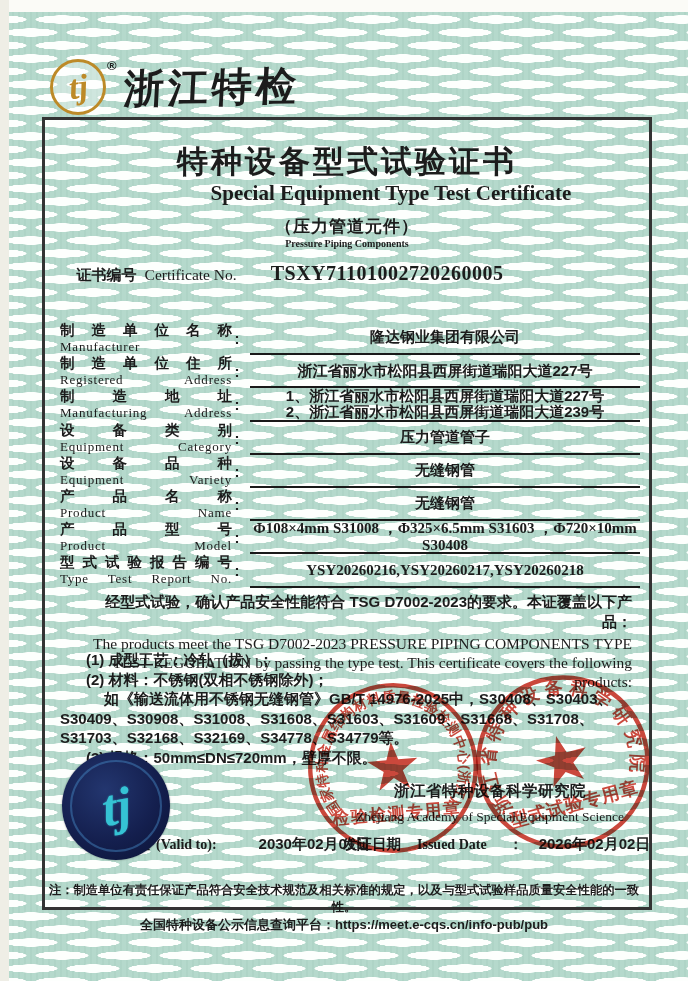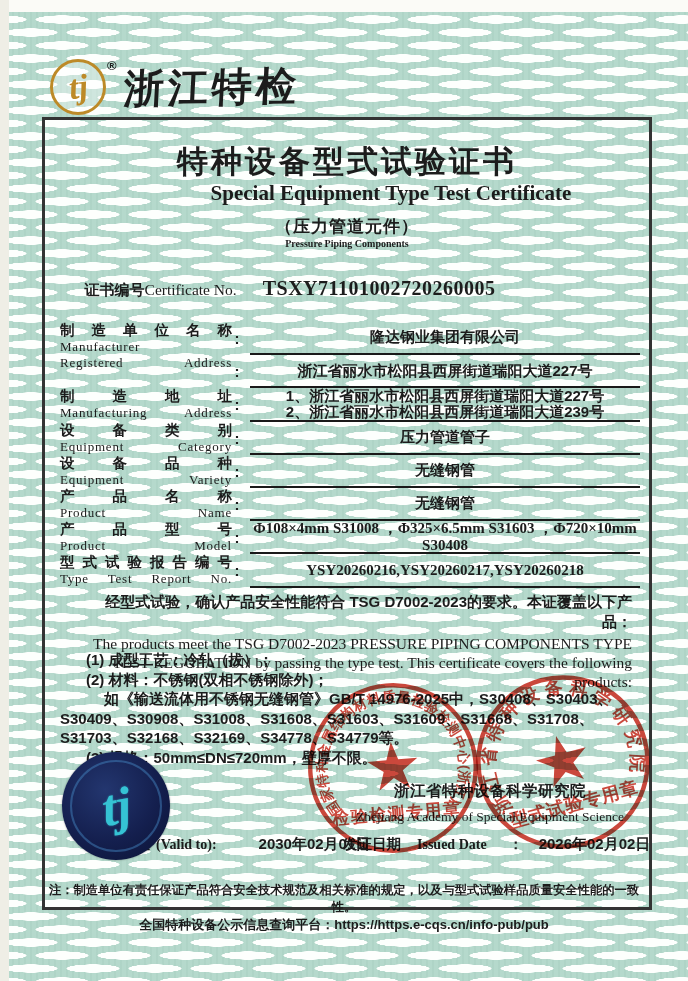--- a/index.html
+++ b/index.html
@@ -28,22 +28,22 @@
     transform:skewX(-4deg) rotate(-1deg);line-height:1;}
 
   .frame{position:absolute;left:42px;top:117px;width:604px;height:787px;border:3px solid #333;z-index:1;}
 
   .ctr{position:absolute;left:42px;width:610px;text-align:center;z-index:2;}
   .title-cn{top:141px;font-size:31px;font-weight:bold;letter-spacing:3px;}
   .title-en{top:181px;font-size:21px;font-weight:600;font-family:"Liberation Serif","DejaVu Serif",serif;padding-left:44px;}
   .sub-cn{top:215px;font-size:17px;font-weight:bold;letter-spacing:1px;}
   .sub-en{top:238px;font-size:10px;font-weight:600;font-family:"Liberation Serif","DejaVu Serif",serif;}
 
-  .cert-line{position:absolute;left:42px;top:277px;width:496px;z-index:2;
-    display:flex;justify-content:center;align-items:baseline;}
+  .cert-line{position:absolute;left:42px;top:262px;width:496px;z-index:2;
+    display:flex;justify-content:center;align-items:baseline;gap:8px;}
   .cert-cn{font-size:15px;font-weight:bold;}
   .cert-en{font-size:15.5px;font-family:"Liberation Serif","DejaVu Serif",serif;}
   .cert-no{font-size:20px;font-weight:bold;font-family:"Liberation Serif","DejaVu Serif",serif;
     letter-spacing:.5px;margin-left:26px;}
 
   
   .fields{position:absolute;left:60px;top:322px;width:580px;z-index:2;}
   .frow{display:flex;height:33.2px;}
   .flabel{width:172px;flex:none;}
   .fcn{font-size:14.5px;font-weight:bold;line-height:17px;text-align:justify;text-align-last:justify;}
@@ -132,20 +132,21 @@
         <div class="fcn">制造单位名称</div>
         <div class="fen">Manufacturer</div>
       </div>
       <div class="fcolon">:</div>
       <div class="fvalue">
         <div class="vline">隆达钢业集团有限公司</div>
       </div>
     </div>
     <div class="frow">
       <div class="flabel">
+        <div class="fcn">制造单位住所</div>
         <div class="fen">Registered Address</div>
       </div>
       <div class="fcolon">:</div>
       <div class="fvalue">
         <div class="vline">浙江省丽水市松阳县西屏街道瑞阳大道227号</div>
       </div>
     </div>
     <div class="frow">
       <div class="flabel">
         <div class="fcn">制造地址</div>
@@ -258,14 +259,14 @@
     <span class="dval">2030年02月01日</span>
   </div>
   <div class="issued">
     <span class="dcn">发证日期</span>
     <span class="den">Issued Date</span>
     <span class="dcolon">：</span>
     <span class="dval">2026年02月02日</span>
   </div>
 
   <div class="note">注：制造单位有责任保证产品符合安全技术规范及相关标准的规定，以及与型式试验样品质量安全性能的一致性。</div>
-  <div class="footer">全国特种设备公示信息查询平台：https://https.e-cqs.cn/info-pub/pub</div>
+  <div class="footer">全国特种设备公示信息查询平台：https://meet.e-cqs.cn/info-pub/pub</div>
 </div>
 
 </body></html>

